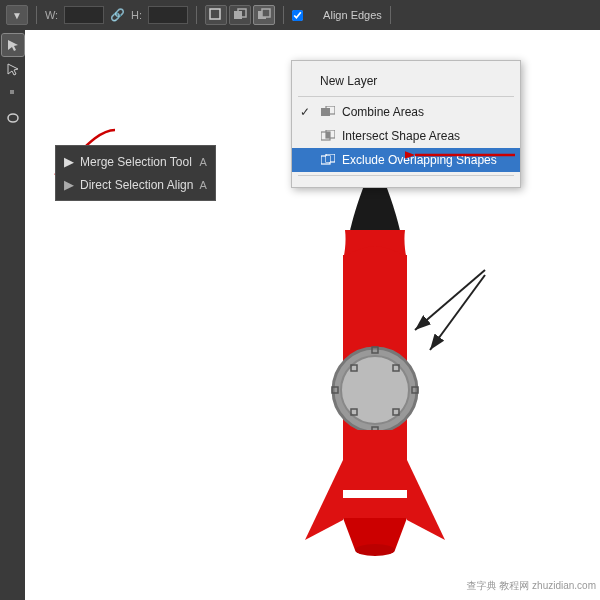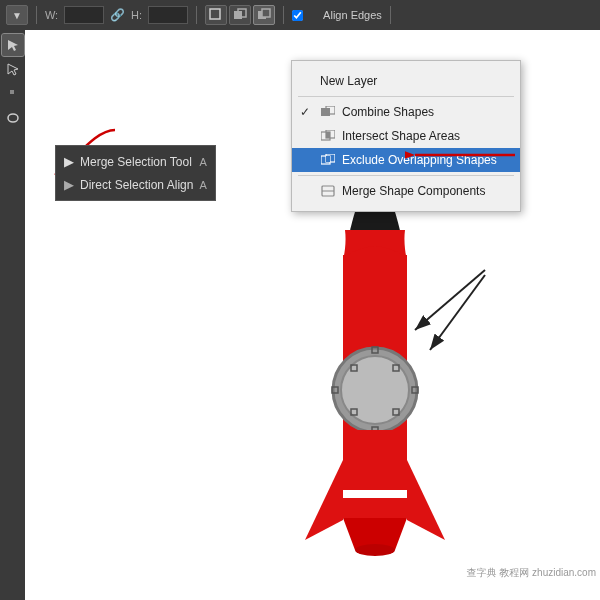--- a/index.html
+++ b/index.html
@@ -224,21 +224,21 @@
 
     
     .tool-item.selected {
       background: #555;
       outline: 1px solid #888;
     }
 
     
     .watermark {
       position: absolute;
-      bottom: 20px;
+      bottom: 7px;
       right: 4px;
       font-size: 10px;
       color: #999;
       z-index: 400;
       margin-top: 24px;
     }
   </style>
 </head>
 <body>
 
@@ -340,21 +340,21 @@
       </div>
       <div class="menu-sep"></div>
       <div class="menu-item">
         <span class="check">✓</span>
         <span class="menu-icon">
           <svg width="14" height="12" viewBox="0 0 14 12">
               <rect x="0" y="2" width="9" height="8" fill="#888"></rect>
               <rect x="5" y="0" width="9" height="8" fill="none" stroke="#888" stroke-width="1.2"></rect>
             </svg>
         </span>
-        <span>Combine Shapes</span>
+        <span>Combine Areas</span>
       </div>
       <div class="menu-item">
         <span class="menu-icon">
           <svg width="14" height="12" viewBox="0 0 14 12">
               <rect x="0" y="2" width="9" height="8" fill="none" stroke="#888" stroke-width="1.2"></rect>
               <rect x="5" y="0" width="9" height="8" fill="none" stroke="#888" stroke-width="1.2"></rect>
               <rect x="5" y="2" width="4" height="6" fill="#888"></rect>
             </svg>
         </span>
         <span>Intersect Shape Areas</span>
@@ -363,29 +363,20 @@
         <span class="menu-icon">
           <svg width="14" height="12" viewBox="0 0 14 12">
               <rect x="0" y="2" width="9" height="8" fill="none" stroke="#fff" stroke-width="1.2"></rect>
               <rect x="5" y="0" width="9" height="8" fill="none" stroke="#fff" stroke-width="1.2"></rect>
               <rect x="5" y="2" width="4" height="6" fill="#3477c7"></rect>
             </svg>
         </span>
         <span>Exclude Overlapping Shapes</span>
       </div>
       <div class="menu-sep"></div>
-      <div class="menu-item">
-        <span class="menu-icon">
-          <svg width="14" height="12" viewBox="0 0 14 12">
-              <rect x="1" y="1" width="12" height="10" rx="1" fill="none" stroke="#888" stroke-width="1.2"></rect>
-              <line x1="1" y1="6" x2="13" y2="6" stroke="#888" stroke-width="1"></line>
-            </svg>
-        </span>
-        <span>Merge Shape Components</span>
-      </div>
     </div>
 
     <svg style="position:absolute;left:380px;top:110px;width:120px;height:30px;pointer-events:none;z-index:400;">
       <defs>
         <marker id="arrowhead-right" markerWidth="8" markerHeight="6" refX="0" refY="3" orient="auto">
           <polygon points="8 0, 0 3, 8 6" fill="#cc0000"></polygon>
         </marker>
       </defs>
       <line x1="110" y1="15" x2="10" y2="15" stroke="#cc0000" stroke-width="2.5" marker-end="url(#arrowhead-right)"></line>
     </svg>

